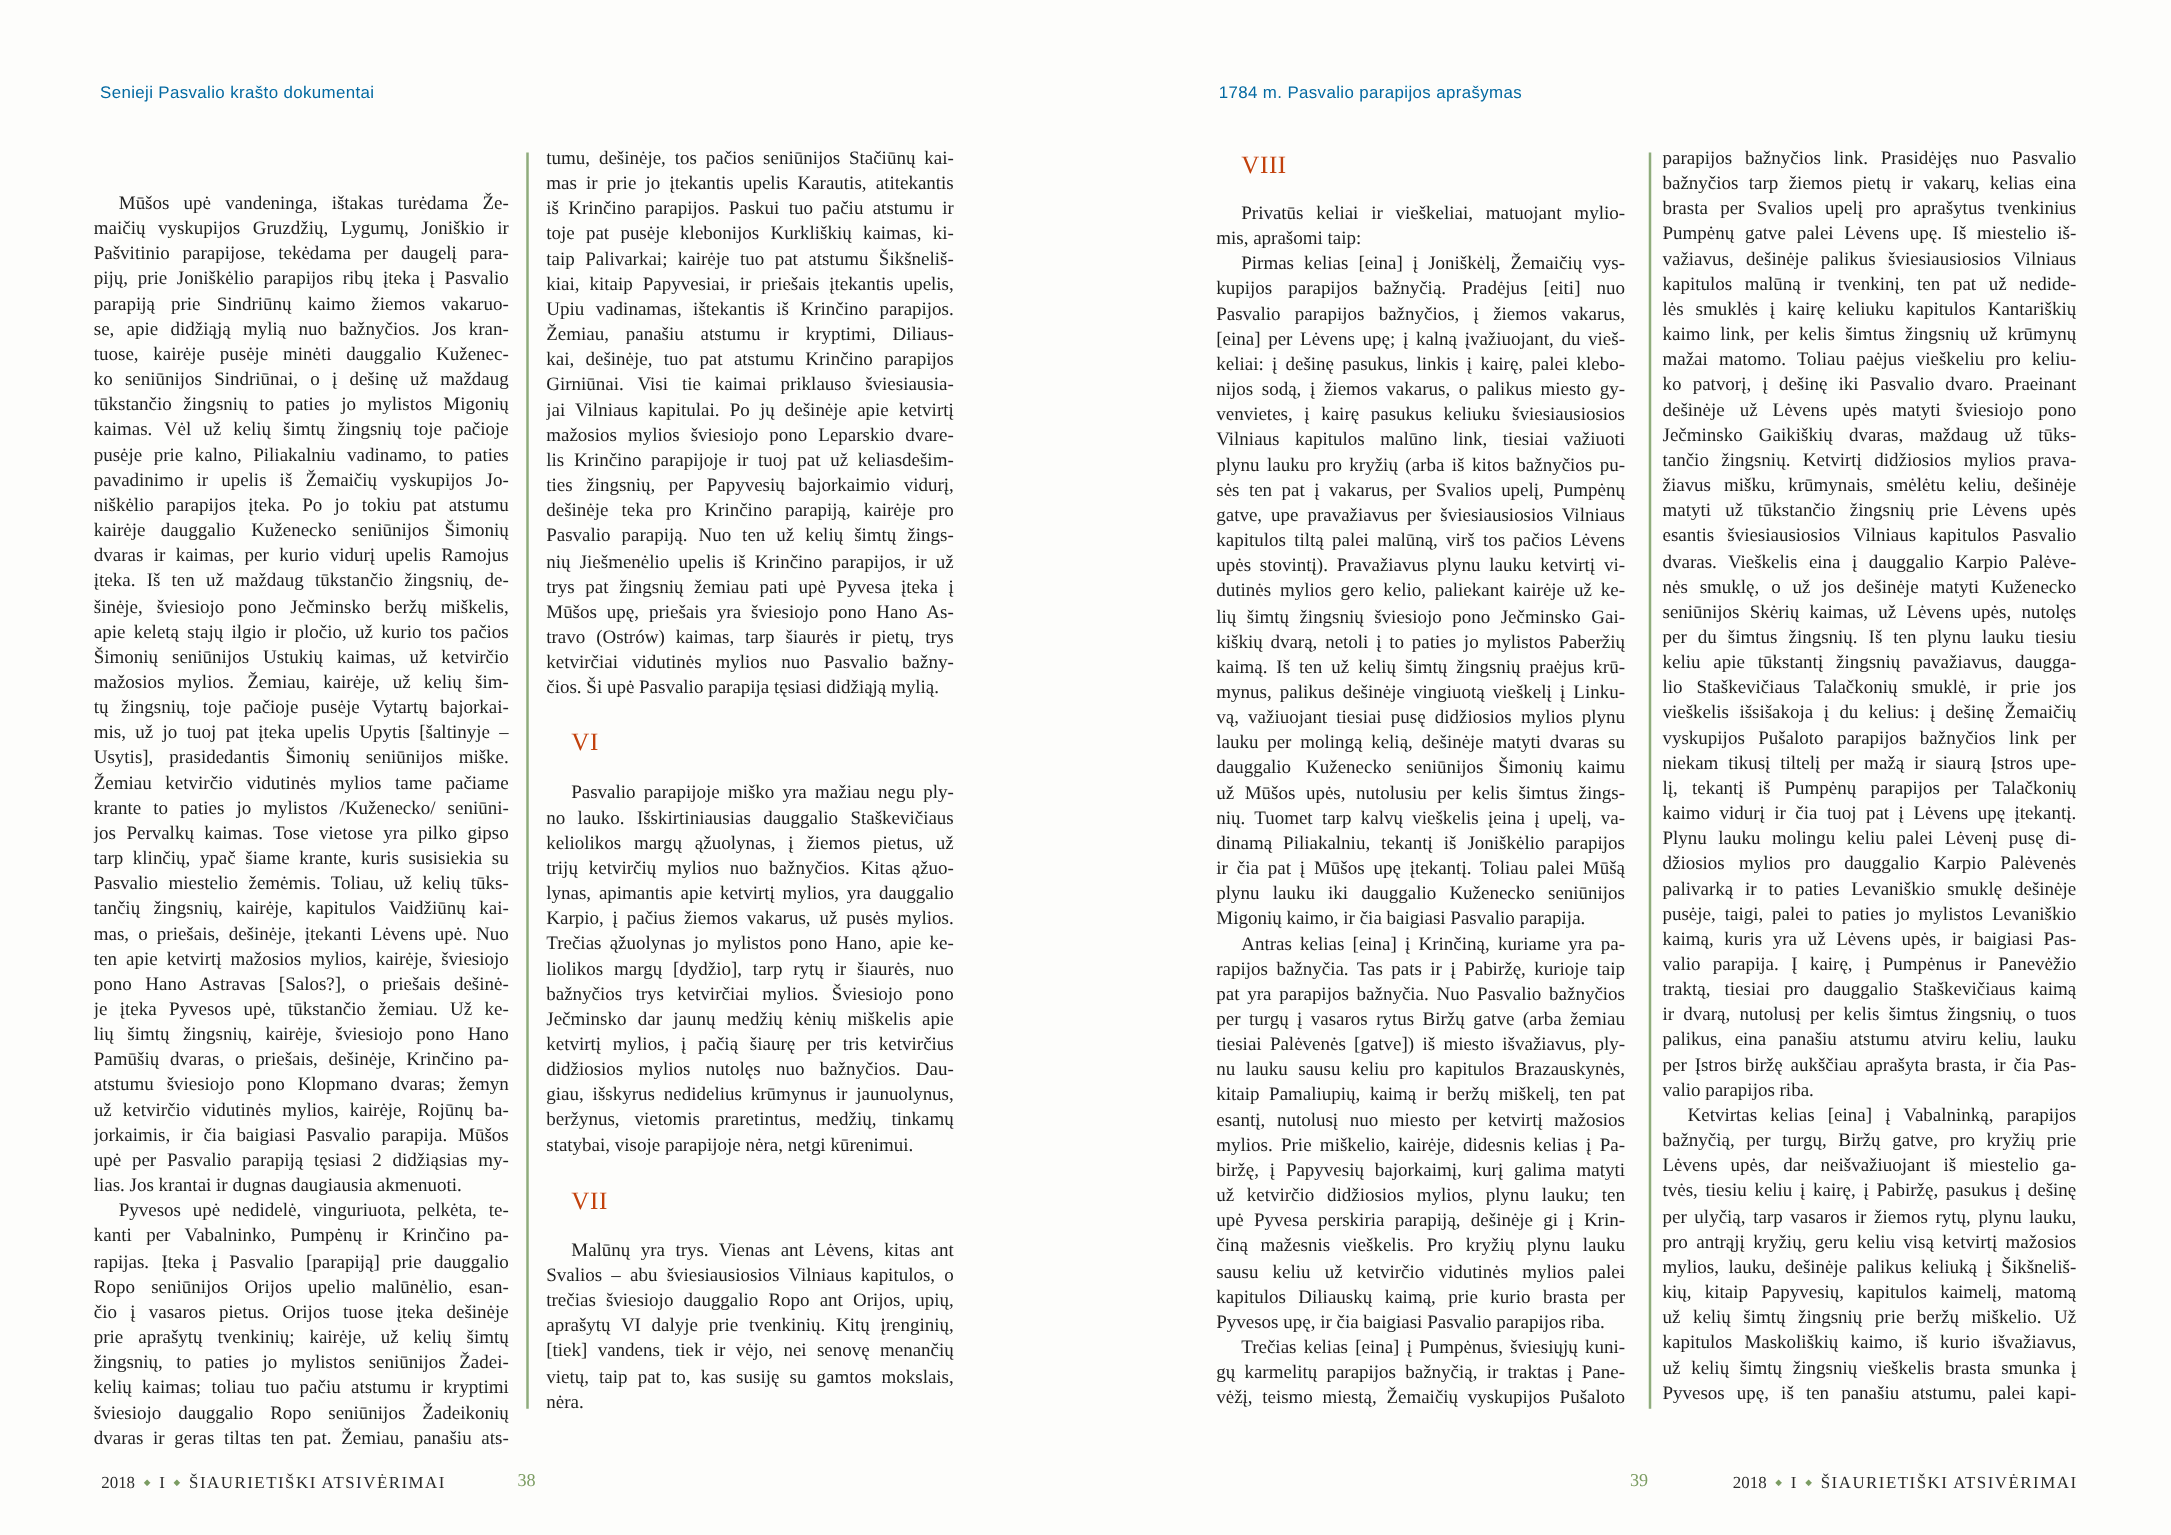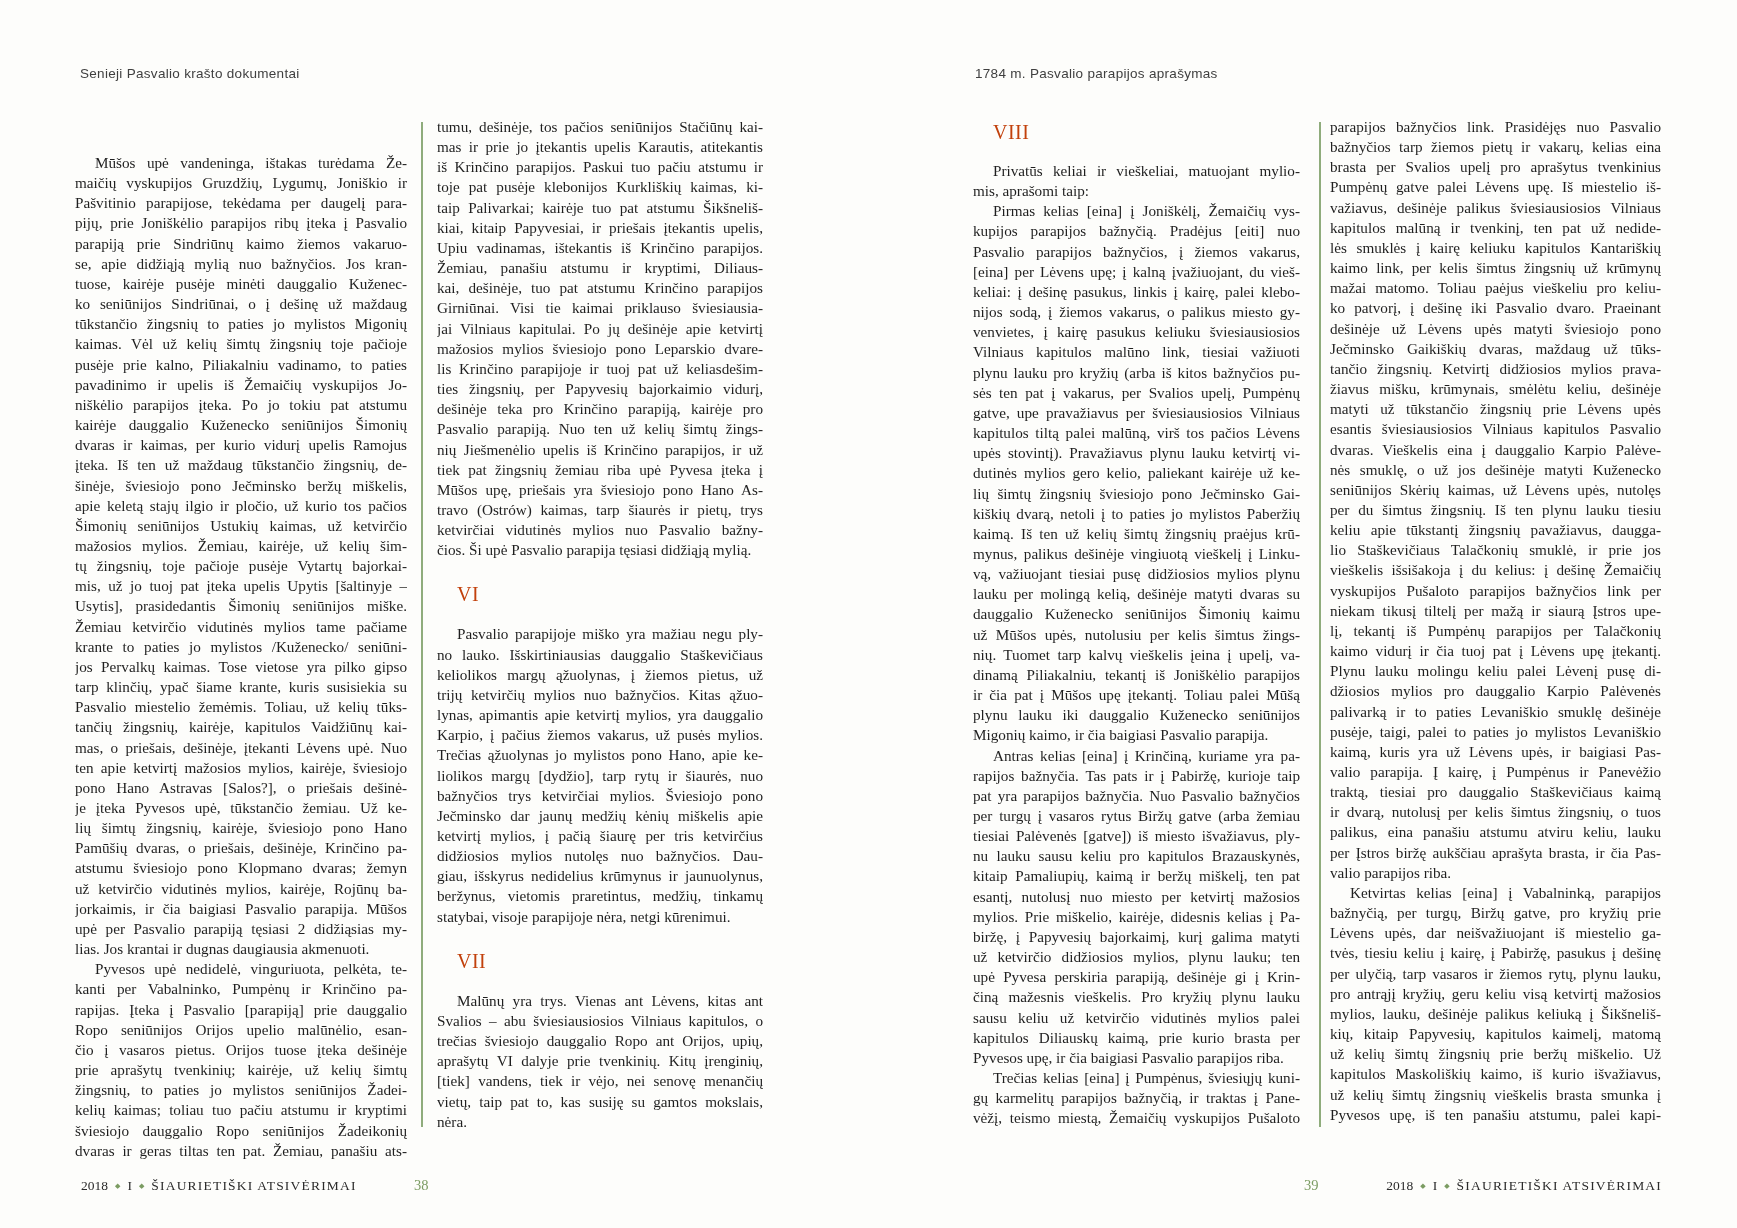--- a/index.html
+++ b/index.html
@@ -10,21 +10,21 @@
     overflow: hidden;
     font-family: "Liberation Serif", "DejaVu Serif", serif;
     color: #1f1f1f;
   }
   .spread { position: absolute; inset: 0; }
 
   .running-header {
     position: absolute; top: 66px;
     font-family: "Liberation Sans", sans-serif;
     font-size: 13.5px; letter-spacing: 0.3px;
-    color: #404040;
+    color: #0369a1;
   }
   .running-header.left  { left: 80px; }
   .running-header.right { left: 975px; text-align: center; }
 
   .rule {
     position: absolute; top: 122px; height: 1005px; width: 1.5px;
     background: #8fac7c;
   }
   .rule.rule1 { left: 421px; }
   .rule.rule2 { left: 1319px; }
@@ -150,21 +150,21 @@
       <div class="line">Žemiau, panašiu atstumu ir kryptimi, Diliaus-</div>
       <div class="line">kai, dešinėje, tuo pat atstumu Krinčino parapijos</div>
       <div class="line">Girniūnai. Visi tie kaimai priklauso šviesiausia-</div>
       <div class="line">jai Vilniaus kapitulai. Po jų dešinėje apie ketvirtį</div>
       <div class="line">mažosios mylios šviesiojo pono Leparskio dvare-</div>
       <div class="line">lis Krinčino parapijoje ir tuoj pat už keliasdešim-</div>
       <div class="line">ties žingsnių, per Papyvesių bajorkaimio vidurį,</div>
       <div class="line">dešinėje teka pro Krinčino parapiją, kairėje pro</div>
       <div class="line">Pasvalio parapiją. Nuo ten už kelių šimtų žings-</div>
       <div class="line">nių Jiešmenėlio upelis iš Krinčino parapijos, ir už</div>
-      <div class="line">tiek pat žingsnių žemiau riba upė Pyvesa įteka į</div>
+      <div class="line">trys pat žingsnių žemiau pati upė Pyvesa įteka į</div>
       <div class="line">Mūšos upę, priešais yra šviesiojo pono Hano As-</div>
       <div class="line">travo (Ostrów) kaimas, tarp šiaurės ir pietų, trys</div>
       <div class="line">ketvirčiai vidutinės mylios nuo Pasvalio bažny-</div>
       <div class="line pend">čios. Ši upė Pasvalio parapija tęsiasi didžiąją mylią.</div>
       <div class="heading">VI</div>
       <div class="line first">Pasvalio parapijoje miško yra mažiau negu ply-</div>
       <div class="line">no lauko. Išskirtiniausias dauggalio Staškevičiaus</div>
       <div class="line">keliolikos margų ąžuolynas, į žiemos pietus, už</div>
       <div class="line">trijų ketvirčių mylios nuo bažnyčios. Kitas ąžuo-</div>
       <div class="line">lynas, apimantis apie ketvirtį mylios, yra dauggalio</div>

